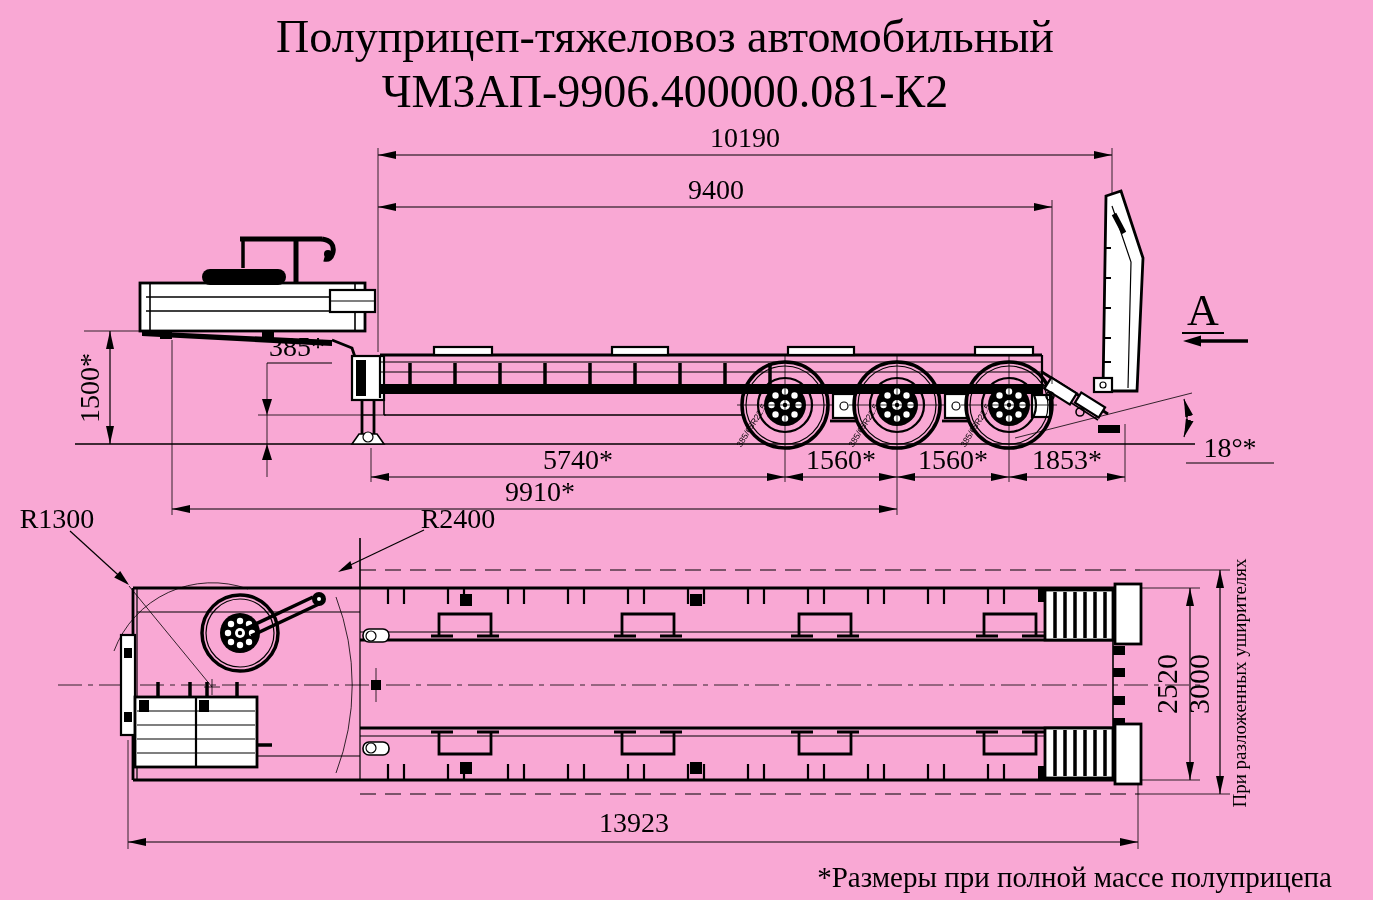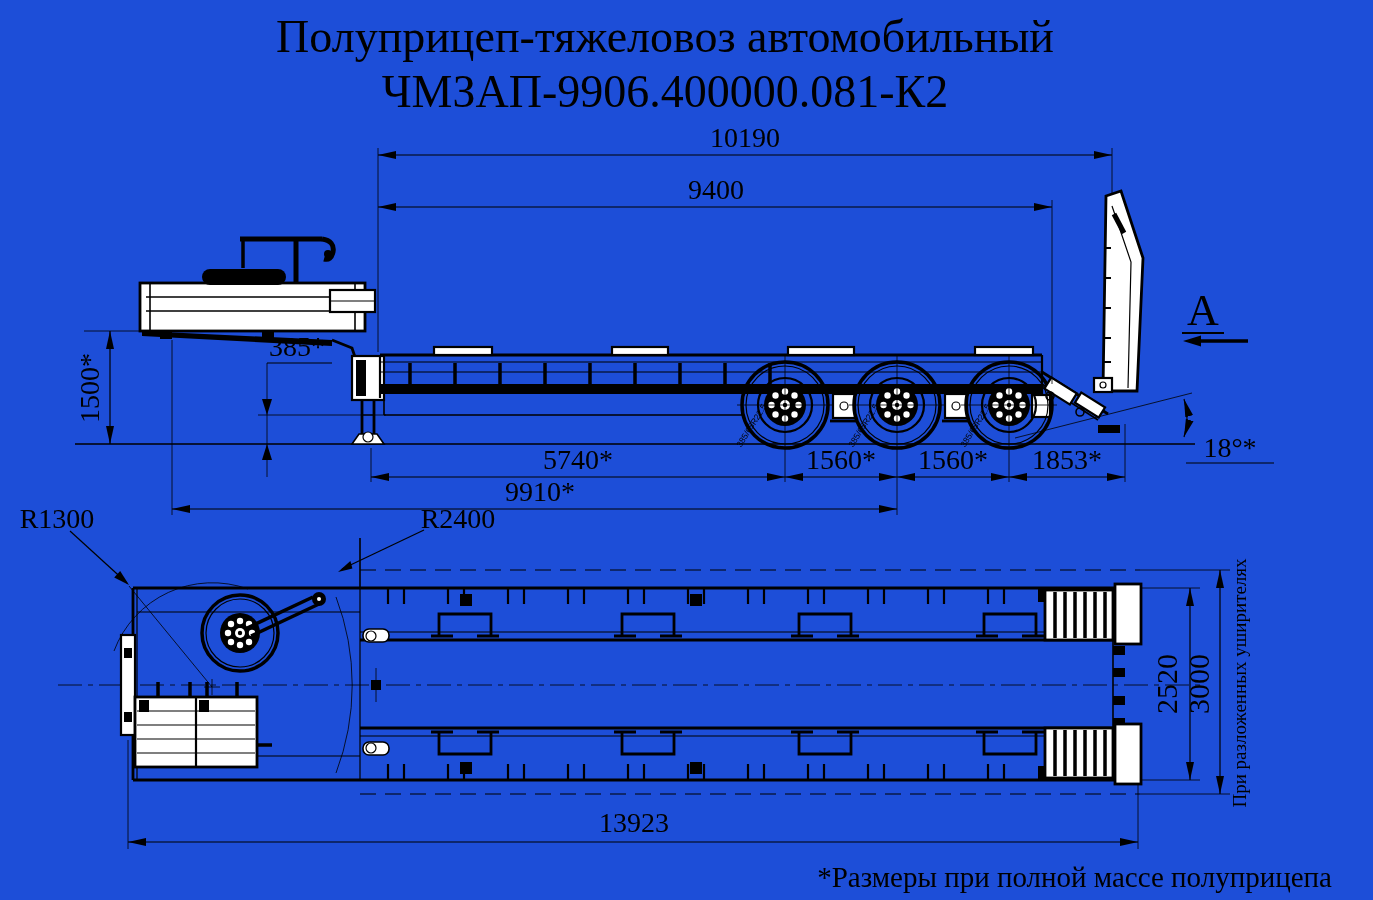--- a/index.html
+++ b/index.html
@@ -1,16 +1,16 @@
 <!DOCTYPE html>
 <html><head>
 <meta charset="utf-8">
 <style>
   html,body{margin:0;padding:0;background:#fff;}
-  .canvas{position:relative;width:1373px;height:900px;background:#1d4ed8;overflow:hidden;}
+  .canvas{position:relative;width:1373px;height:900px;background:#f9a8d4;overflow:hidden;}
   svg{display:block;}
   svg text{font-family:"Liberation Serif","DejaVu Serif",serif;fill:#000;}
   .ln{stroke:#000;fill:none;}
   .w08{stroke-width:.8;} .w1{stroke-width:1.2;} .w15{stroke-width:1.6;}
   .w2{stroke-width:2.2;} .w25{stroke-width:2.8;} .w3{stroke-width:3.5;} .w5{stroke-width:5;}
   .blk{fill:#000;stroke:none;}
   .wht{fill:#fff;stroke:#000;}
   .title{font-size:46px;text-anchor:middle;}
   .dim{font-size:28px;text-anchor:middle;}
   .dim2{font-size:30px;text-anchor:middle;}

